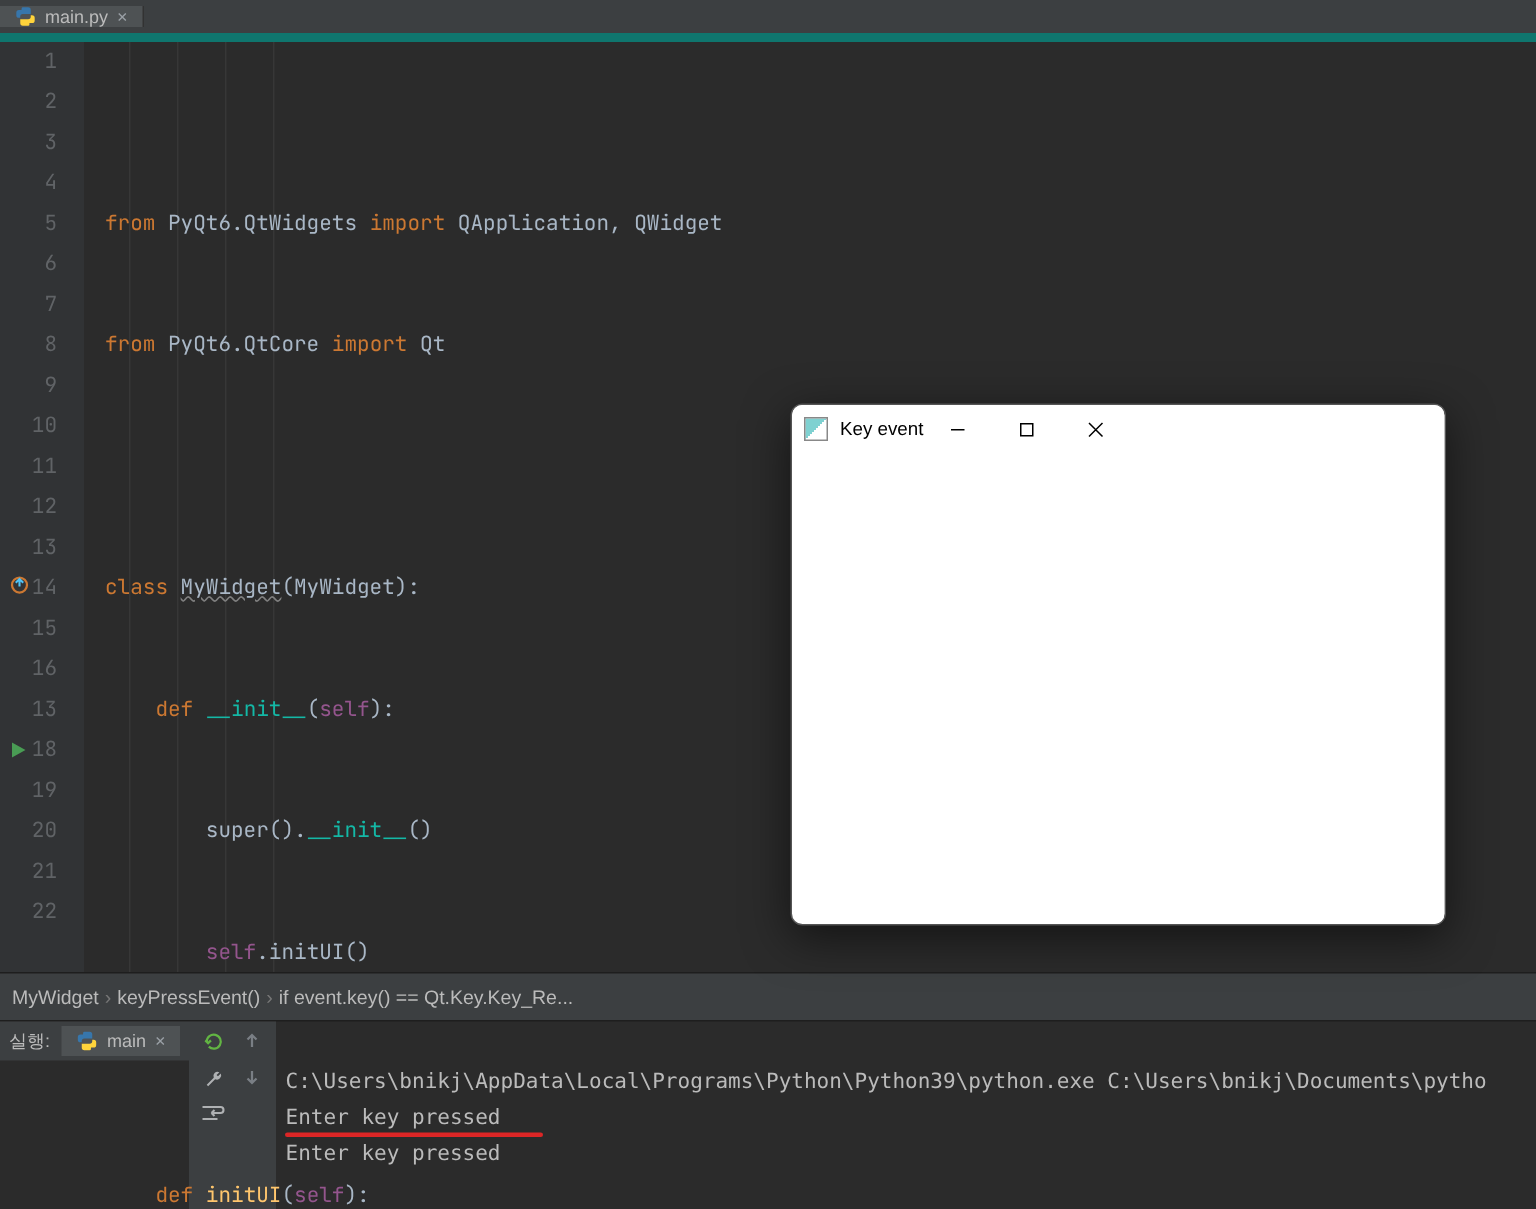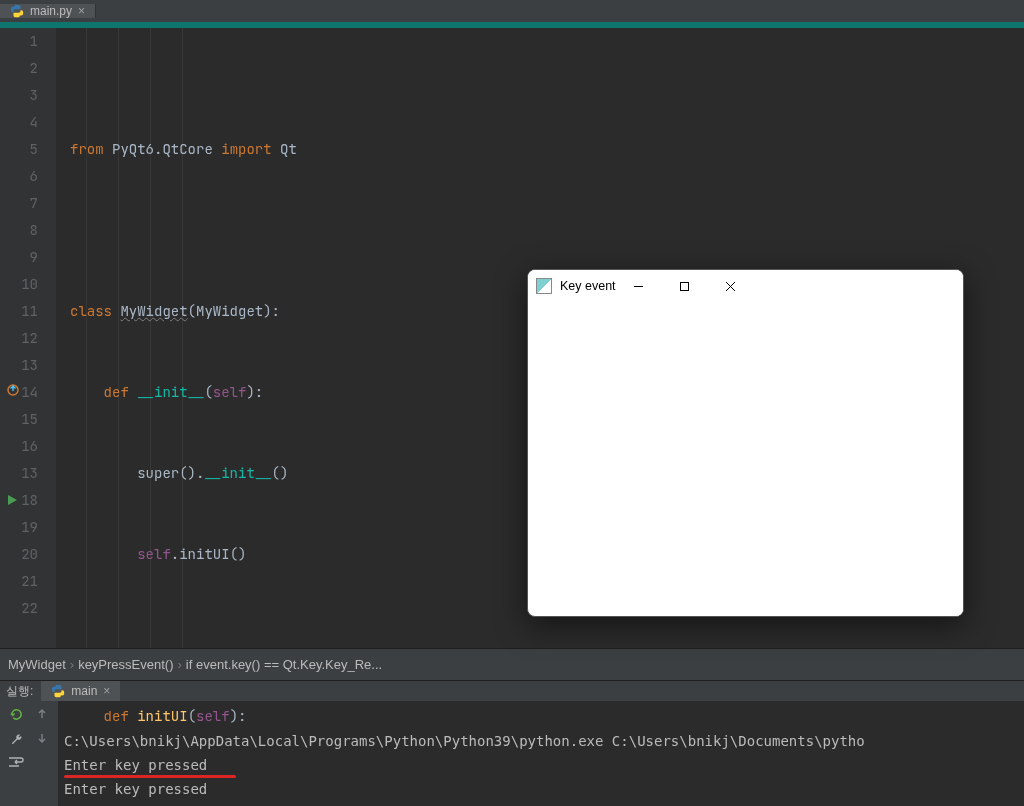--- a/index.html
+++ b/index.html
@@ -62,21 +62,21 @@
     gap: 4px; padding: 0 8px; color: #bbbbbb;
     background: #3c3f41; border-top: 1px solid #1e1e1e;
     font-size: 13px;
   }
   .breadcrumbs span.sep { color: #777; }
 
   
   .run {
     height: 126px; background: #2b2b2b;
     border-top: 1px solid #1e1e1e;
-    display: flex; flex-direction: column;
+    display: flex; flex-direction: row;
   }
   .run-tabs {
     height: 26px; background: #3c3f41;
     display: flex; align-items: center; gap: 8px;
     padding: 0 6px; font-size: 12px; color: #bbb;
   }
   .run-tabs .label { color: #bbb; }
   .run-tabs .runtab {
     display: flex; align-items: flex-start; gap: 6px;
     background: #4e5254; padding: 3px 10px; border-radius: 0;
@@ -168,20 +168,21 @@
       <path d="M7 3v5M4.5 5.5L7 3l2.5 2.5" stroke="#4fc3f7" stroke-width="1.4" fill="none"></path>
     </svg>
     <svg class="play" style="top:466px" width="12" height="12" viewBox="0 0 12 12">
       <path d="M2 1l9 5-9 5z" fill="#499c54"></path>
     </svg>
   </div>
 
   <div class="code">
     <div class="guide g1"></div><div class="guide g2"></div><div class="guide g3"></div><div class="guide g4"></div>
 
+    <div class="row"><span class="k">from</span> <span class="txt">PyQt6.QtWidgets</span> <span class="k">import</span> <span class="txt">QApplication, QWidget</span></div>
     <div class="row"><span class="k">from</span> <span class="txt">PyQt6.QtCore</span> <span class="k">import</span> <span class="txt">Qt</span></div>
     <div class="row"></div>
     <div class="row"><span class="k">class</span> <span class="cls">MyWidget</span><span class="op">(</span><span class="txt">MyWidget</span><span class="op">):</span></div>
     <div class="row">    <span class="k">def</span> <span class="mag">__init__</span><span class="op">(</span><span class="selfp">self</span><span class="op">):</span></div>
     <div class="row">        <span class="txt">super</span><span class="op">().</span><span class="mag">__init__</span><span class="op">()</span></div>
     <div class="row">        <span class="selfp">self</span><span class="op">.</span><span class="txt">initUI</span><span class="op">()</span></div>
     <div class="row"></div>
     <div class="row">    <span class="k">def</span> <span class="fn">initUI</span><span class="op">(</span><span class="selfp">self</span><span class="op">):</span></div>
     
     

